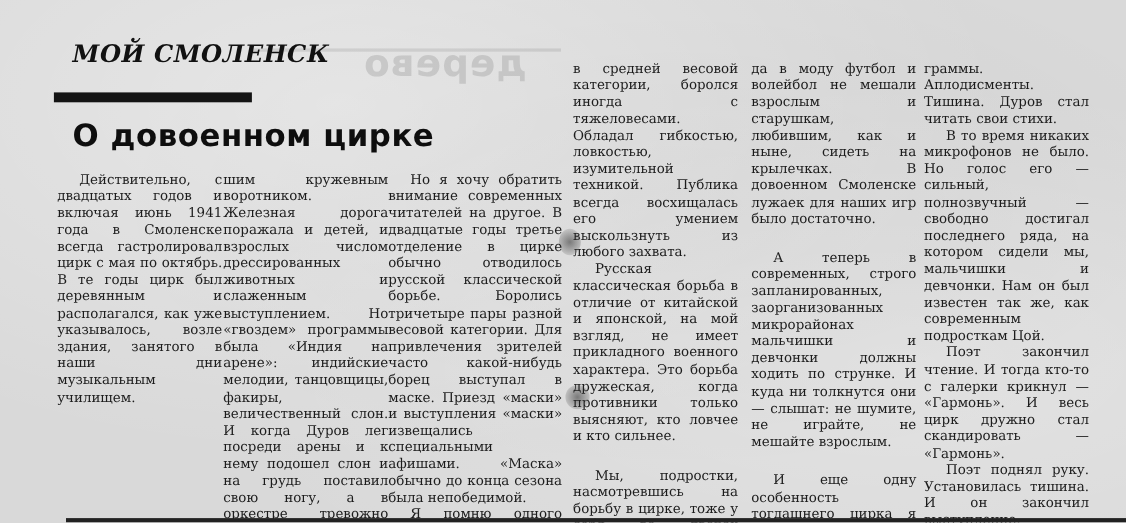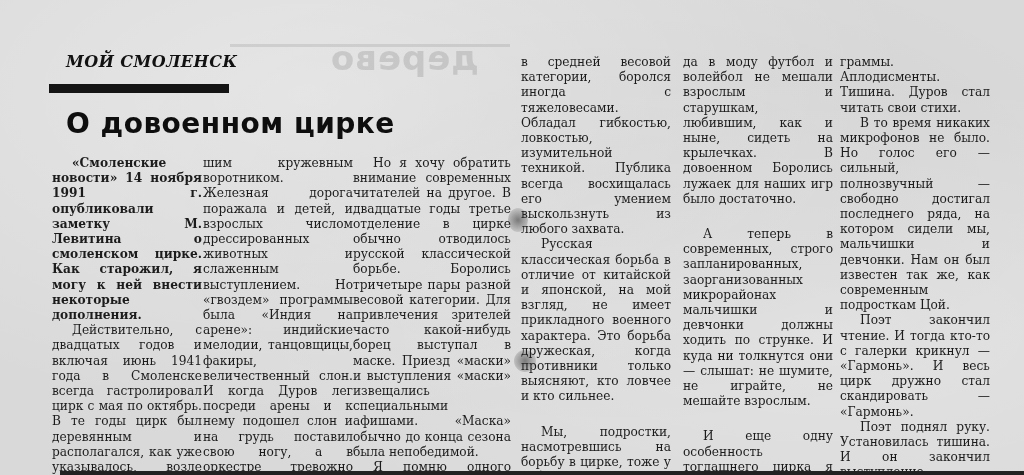--- a/index.html
+++ b/index.html
@@ -36,25 +36,25 @@
       letter-spacing: 1px;
     }
     .bleed-line {
       position: absolute;
       left: 230px; top: 44px;
       width: 280px; height: 3px;
       background: rgba(110,110,110,0.18);
     }
     .rubric {
       position: absolute;
-      left: 66px; top: 52px;
+      left: 66px; top: 36px;
       font-family: "DejaVu Serif", "Liberation Serif", serif;
       font-style: italic;
       font-weight: bold;
-      font-size: 16px;
+      font-size: 22px;
       letter-spacing: 0.5px;
       color: #111;
     }
     .rubric-bar {
       position: absolute;
       left: 49px; top: 84px;
       width: 180px; height: 9px;
       background: #141414;
     }
     .headline {
@@ -104,21 +104,20 @@
 
 <div class="paper">
   <div class="bleed-line"></div>
   <div class="bleed">дерево</div>
 
   <div class="rubric">МОЙ СМОЛЕНСК</div>
   <div class="rubric-bar"></div>
   <h1 class="headline" style="margin:0;">О довоенном цирке</h1>
 
   <div class="col" id="col1">
-    <p class="bold">«Смоленские новости» 14 ноября 1991 г. опубликовали заметку М. Левитина о смоленском цирке. Как старожил, я могу к ней внести некоторые дополнения.</p>
     <p>Действительно, с двадцатых годов и включая июнь 1941 года в Смоленске всегда гастролировал цирк с мая по октябрь. В те годы цирк был деревянным и располагался, как уже указывалось, возле здания, занятого в наши дни музыкальным училищем.</p>
 
   </div>
 
   <div class="col" id="col2">
     <p class="noindent">шим кружевным воротником. Железная дорога поражала и детей, и взрослых числом дрессированных животных и слаженным выступлением. Но «гвоздем» программы была «Индия на арене»: индийские мелодии, танцовщицы, факиры, величественный слон. И когда Дуров лег посреди арены и к нему подошел слон и на грудь поставил свою ногу, а в оркестре тревожно стал бить дробь барабан — жуткая тишина установилась в цирке. Слон бережно перешагнул через артиста, оркестр заиграл бравурное, а Дуров, прижав руку к груди, раскланивался под бурю аплодисментов.</p>
   </div>
 
   <div class="col" id="col3">
     <p>Но я хочу обратить внимание современных читателей на другое. В двадцатые годы третье отделение в цирке обычно отводилось русской классической борьбе. Боролись тричетыре пары разной весовой категории. Для привлечения зрителей часто какой-нибудь борец выступал в маске. Приезд «маски» и выступления «маски» извещались специальными афишами. «Маска» обычно до конца сезона была непобедимой.</p>
@@ -126,21 +125,21 @@
   </div>
 
   <div class="col" id="col4">
     <p class="noindent">в средней весовой категории, боролся иногда с тяжеловесами. Обладал гибкостью, ловкостью, изумительной техникой. Публика всегда восхищалась его умением выскользнуть из любого захвата.</p>
     <p>Русская классическая борьба в отличие от китайской и японской, на мой взгляд, не имеет прикладного военного характера. Это борьба дружеская, когда противники только выясняют, кто ловчее и кто сильнее.</p>
     <p class="gap">Мы, подростки, насмотревшись на борьбу в цирке, тоже у себя во дворах устраивали состязания со всеми правилами судейства и приемов. Наши мамы и бабушки (у большинства отцы погибли в первую мировую и гражданскую войны) не боялись, что мы придем с переломанными руками или вообще будем убиты.</p>
 
   </div>
 
   <div class="col" id="col5">
-    <p class="noindent">да в моду футбол и волейбол не мешали взрослым и старушкам, любившим, как и ныне, сидеть на крылечках. В довоенном Боролись лужаек для наших игр было достаточно.</p>
+    <p class="noindent">да в моду футбол и волейбол не мешали взрослым и старушкам, любившим, как и ныне, сидеть на крылечках. В довоенном Смоленске лужаек для наших игр было достаточно.</p>
     <p class="gap">А теперь в современных, строго запланированных, заорганизованных микрорайонах мальчишки и девчонки должны ходить по струнке. И куда ни толкнутся они — слышат: не шумите, не играйте, не мешайте взрослым.</p>
     <p class="gap">И еще одну особенность тогдашнего цирка я отмечу. В цирке выступали поэты. Не местные. Местных мы не знали. А приезжие из Москвы, которые у нас были на слуху: Маяковский, Есенин, Безыменский, Светлов, Жаров... Я помню выступление А. Жарова в цирке. Цирк был полон. Поэт вышел на арену. Его представил ведущий про-</p>
   </div>
 
   <div class="col" id="col6">
     <p class="noindent">граммы. Аплодисменты. Тишина. Дуров стал читать свои стихи.</p>
     <p>В то время никаких микрофонов не было. Но голос его — сильный, полнозвучный — свободно достигал последнего ряда, на котором сидели мы, мальчишки и девчонки. Нам он был известен так же, как современным подросткам Цой.</p>
     <p>Поэт закончил чтение. И тогда кто-то с галерки крикнул — «Гармонь». И весь цирк дружно стал скандировать — «Гармонь».</p>
     <p>Поэт поднял руку. Установилась тишина. И он закончил выступление, прочитав свою маленькую поэму «Гармонь».</p>
 

